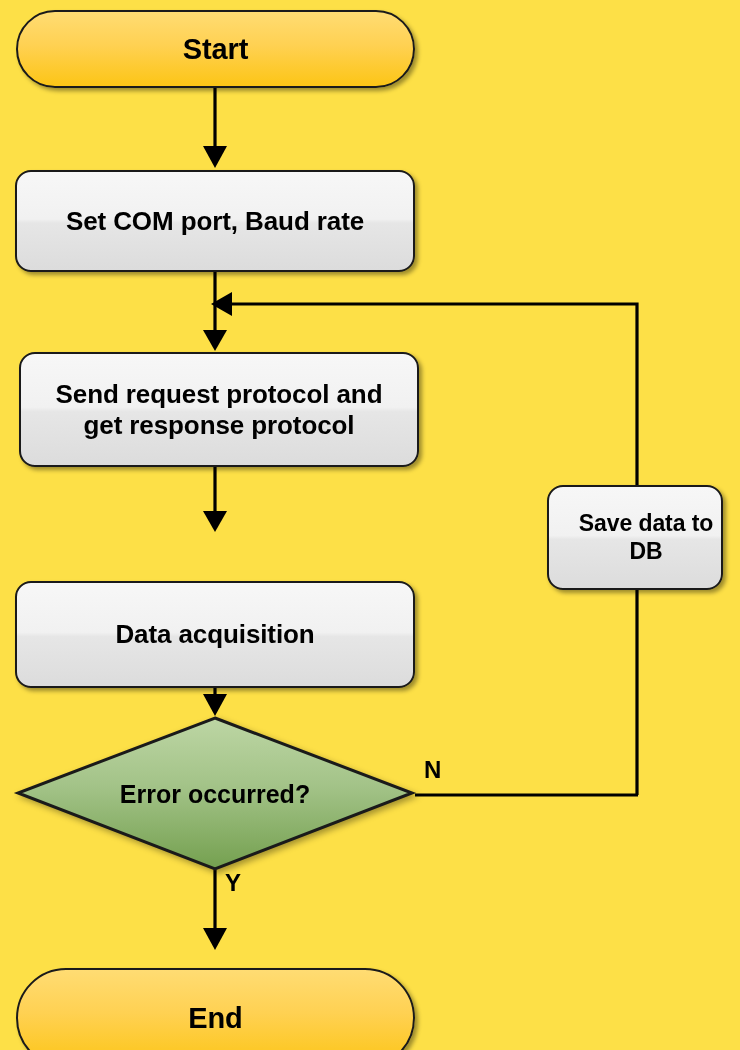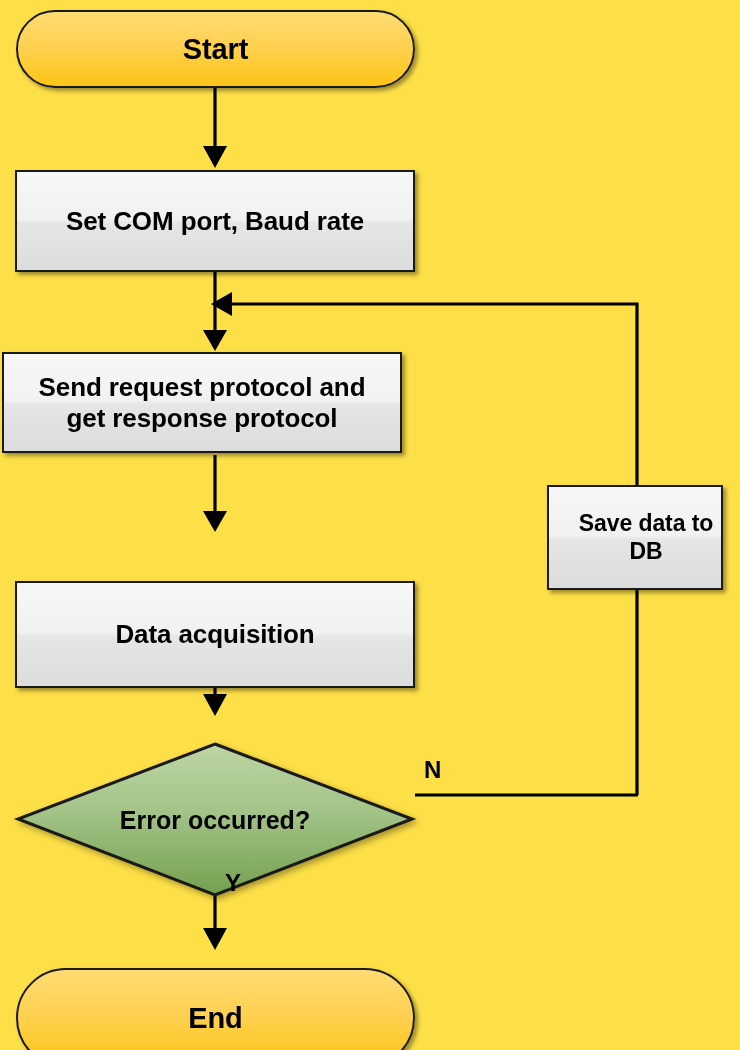--- a/index.html
+++ b/index.html
@@ -29,20 +29,21 @@
     position: absolute;
     box-sizing: border-box;
     display: flex;
     align-items: center;
     justify-content: center;
     text-align: center;
     color: #000000;
     font-weight: bold;
     line-height: 1.18;
     letter-spacing: -0.1px;
+    border-radius: 16px;
   }
   .terminator {
     border: 2.5px solid #1a1a1a;
     border-radius: 999px;
     background: linear-gradient(to bottom, #ffdc73 0%, #ffd152 45%, #fcc516 100%);
     box-shadow: 3px 3px 4px rgba(0,0,0,0.38);
     font-size: 29px;
   }
   .process {
     border: 2.5px solid #1a1a1a;
@@ -134,29 +135,29 @@
   </svg>
 
   <div class="node terminator" style="left:16px; top:10px; width:399px; height:78px;">
     <span>Start</span>
   </div>
 
   <div class="node process" style="left:15px; top:170px; width:400px; height:102px;">
     <span>Set COM port, Baud rate</span>
   </div>
 
-  <div class="node process" style="left:2px; top:352px; width:400px; height:101px; padding:0 14px;">
+  <div class="node process" style="left:19px; top:352px; width:400px; height:115px; padding:0 14px;">
     <span>Send request protocol and get response protocol</span>
   </div>
 
   <div class="node process" style="left:15px; top:533px; width:400px; height:107px;margin-top:48px;">
     <span>Data acquisition</span>
   </div>
 
-  <div class="decision-wrap" style="left:15px; top:741px; width:400px; height:157px;">
+  <div class="decision-wrap" style="left:15px; top:715px; width:400px; height:157px;">
     <svg width="400" height="157" viewBox="0 0 400 157">
       <defs>
         <linearGradient id="decision-grad" x1="0" y1="0" x2="0" y2="1">
           <stop offset="0%" stop-color="#bdd6a4"></stop>
           <stop offset="45%" stop-color="#a3c388"></stop>
           <stop offset="100%" stop-color="#74a04f"></stop>
         </linearGradient>
       </defs>
       <polygon points="200,3 397,78 200,154 3,78" fill="url(#decision-grad)" stroke="#1a1a1a" stroke-width="3" style="filter: drop-shadow(3px 3px 3px rgba(0,0,0,0.35));"></polygon>
     </svg>

